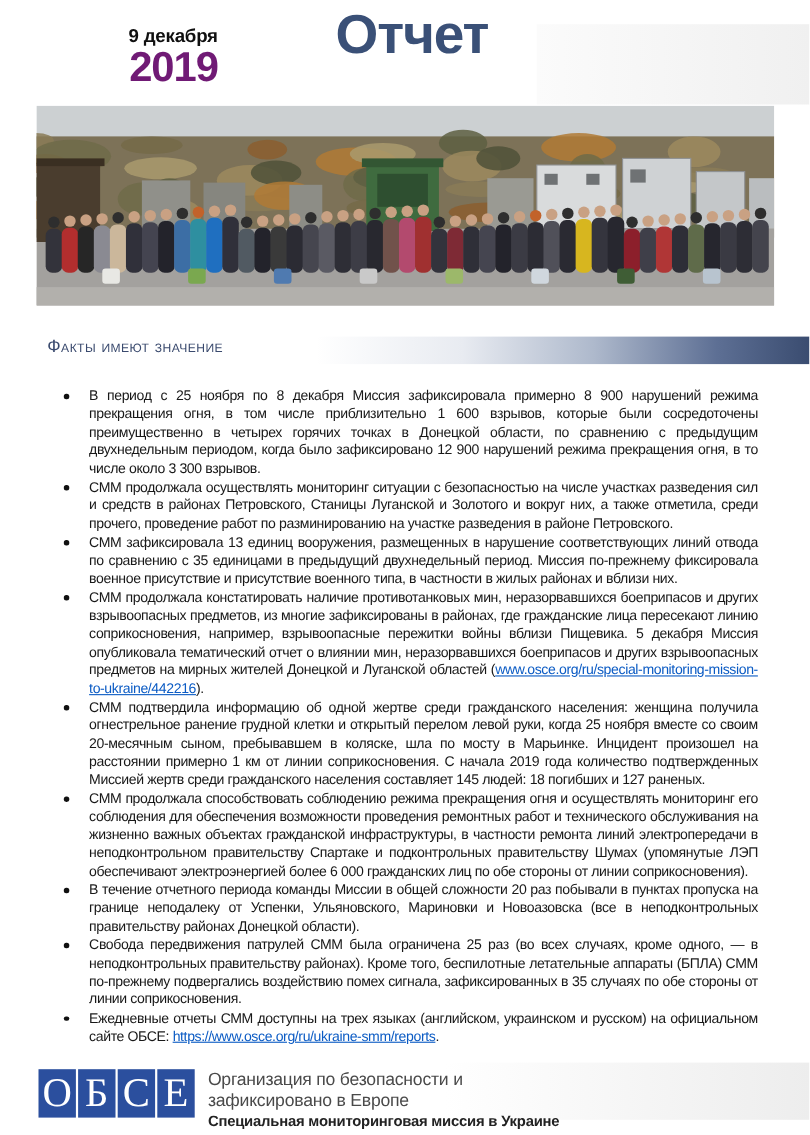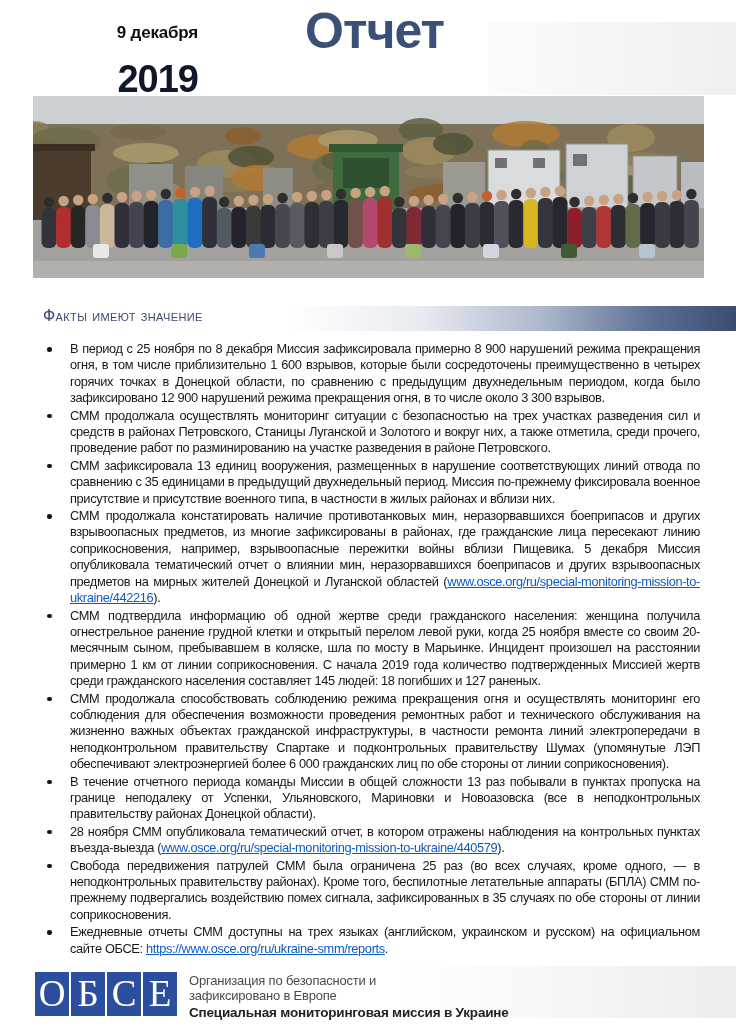--- a/index.html
+++ b/index.html
@@ -5,54 +5,54 @@
   html,body{margin:0;padding:0;background:#ffffff;}
   .page{position:relative;width:736px;height:1032px;background:#ffffff;overflow:hidden;
         font-family:"Liberation Sans",sans-serif;color:#1c1c1c;}
 
   
   .header{position:relative;height:76px;}
   .header-panel{position:absolute;left:488px;right:0;top:22px;height:73px;
                 background:linear-gradient(to right,#fbfbfb,#f0f0f0);}
   .date-block{position:absolute;left:88px;top:24px;width:110px;text-align:right;line-height:1;}
   .date-day{font-size:17px;font-weight:bold;color:#101010;letter-spacing:-0.2px;}
-  .date-year{font-size:38px;font-weight:bold;color:#0f172a;margin-top:19px;letter-spacing:-1px;}
+  .date-year{font-size:38px;font-weight:bold;color:#701a75;margin-top:2px;letter-spacing:-1px;}
   .doc-title{position:absolute;left:305px;top:6px;font-size:50px;font-weight:bold;
              color:#3a5077;line-height:1;letter-spacing:-1px;}
 
   
   .photo-wrap{position:absolute;left:33px;top:96px;width:671px;height:182px;overflow:hidden;}
   .photo-wrap svg{display:block;}
   .caption{position:absolute;left:0;right:0;top:281px;text-align:center;
            font-size:12.8px;color:#6f6f6f;letter-spacing:-0.3px;}
 
   
   .section-bar{position:absolute;left:35px;right:0;top:306px;height:25px;
      background:linear-gradient(90deg,#ffffff 0%,#ffffff 36%,#e8ebf1 55%,#aeb9cc 72%,#5d6f94 88%,#3a4c70 100%);}
   .section-title{position:absolute;left:8px;top:1px;font-size:16px;font-weight:normal;
      color:#3a4a6e;font-variant:small-caps;letter-spacing:0.4px;white-space:nowrap;}
 
   
   .facts{position:absolute;left:68px;top:339px;width:634px;}
-  .facts ul{list-style:none;margin:2px;padding:0;}
+  .facts ul{list-style:none;margin:13px;padding:0;}
   .facts li{position:relative;margin:0 0 1px 0;text-align:justify;
             font-size:12.8px;line-height:16.4px;letter-spacing:-0.35px;color:#181818;}
   .facts li::before{content:"";position:absolute;left:-23px;top:6px;width:4.6px;height:4.6px;
             border-radius:50%;background:#111;}
   .facts a{color:#0b5bc4;text-decoration:underline;overflow-wrap:anywhere;}
 
   
   .footer-band{position:absolute;left:0;right:0;top:966px;height:52px;
      background:linear-gradient(to right,rgba(238,238,238,0) 55%,#ededed 100%);}
   .footer{position:absolute;left:35px;top:972px;display:flex;align-items:flex-start;}
   .logo{display:flex;gap:2px;}
   .logo-tile{width:34px;height:44px;background:#2b4f9e;color:#ffffff;
      font-family:"Liberation Serif",serif;font-size:37px;line-height:44px;text-align:center;}
   .footer-text{margin-left:12px;padding-top:1px;line-height:1.18;}
-  .org-line{font-size:13px;color:#4a4a4a;letter-spacing:-0.2px;}
+  .org-line{font-size:16px;color:#4a4a4a;letter-spacing:-0.2px;}
   .mission-line{font-size:13.5px;font-weight:bold;color:#222;letter-spacing:-0.2px;margin-top:1px;}
 </style>
 </head>
 <body>
 
 <div class="page">
 
   <div class="header">
     <div class="header-panel"></div>
     <div class="date-block">
@@ -320,27 +320,26 @@
     </svg>
   </div>
 
   <div class="section-bar">
     <div class="section-title">Факты имеют значение</div>
   </div>
 
   <div class="facts">
     <ul>
         <li>В период с 25 ноября по 8 декабря Миссия зафиксировала примерно 8 900 нарушений режима прекращения огня, в том числе приблизительно 1 600 взрывов, которые были сосредоточены преимущественно в четырех горячих точках в Донецкой области, по сравнению с предыдущим двухнедельным периодом, когда было зафиксировано 12 900 нарушений режима прекращения огня, в то числе около 3 300 взрывов.</li>
-        <li>СММ продолжала осуществлять мониторинг ситуации с безопасностью на трех участках разведения сил и средств в районах Петровского, Станицы Луганской и Золотого и вокруг них, а также отметила, среди прочего, проведение работ по разминированию на участке разведения в районе Петровского.</li>
+        <li>СММ продолжала осуществлять мониторинг ситуации с безопасностью на числе участках разведения сил и средств в районах Петровского, Станицы Луганской и Золотого и вокруг них, а также отметила, среди прочего, проведение работ по разминированию на участке разведения в районе Петровского.</li>
         <li>СММ зафиксировала 13 единиц вооружения, размещенных в нарушение соответствующих линий отвода по сравнению с 35 единицами в предыдущий двухнедельный период. Миссия по-прежнему фиксировала военное присутствие и присутствие военного типа, в частности в жилых районах и вблизи них.</li>
         <li>СММ продолжала констатировать наличие противотанковых мин, неразорвавшихся боеприпасов и других взрывоопасных предметов, из многие зафиксированы в районах, где гражданские лица пересекают линию соприкосновения, например, взрывоопасные пережитки войны вблизи Пищевика. 5 декабря Миссия опубликовала тематический отчет о влиянии мин, неразорвавшихся боеприпасов и других взрывоопасных предметов на мирных жителей Донецкой и Луганской областей (<a href="#">www.osce.org/ru/special-monitoring-mission-to-ukraine/442216</a>).</li>
         <li>СММ подтвердила информацию об одной жертве среди гражданского населения: женщина получила огнестрельное ранение грудной клетки и открытый перелом левой руки, когда 25 ноября вместе со своим 20-месячным сыном, пребывавшем в коляске, шла по мосту в Марьинке. Инцидент произошел на расстоянии примерно 1 км от линии соприкосновения. С начала 2019 года количество подтвержденных Миссией жертв среди гражданского населения составляет 145 людей: 18 погибших и 127 раненых.</li>
         <li>СММ продолжала способствовать соблюдению режима прекращения огня и осуществлять мониторинг его соблюдения для обеспечения возможности проведения ремонтных работ и технического обслуживания на жизненно важных объектах гражданской инфраструктуры, в частности ремонта линий электропередачи в неподконтрольном правительству Спартаке и подконтрольных правительству Шумах (упомянутые ЛЭП обеспечивают электроэнергией более 6 000 гражданских лиц по обе стороны от линии соприкосновения).</li>
-        <li>В течение отчетного периода команды Миссии в общей сложности 13 раз побывали в пунктах пропуска на границе неподалеку от Успенки, Ульяновского, Мариновки и Новоазовска (все в неподконтрольных правительству районах Донецкой области).</li>
-        <li>28 ноября СММ опубликовала тематический отчет, в котором отражены наблюдения на контрольных пунктах въезда-выезда (<a href="#">www.osce.org/ru/special-monitoring-mission-to-ukraine/440579</a>).</li>
+        <li>В течение отчетного периода команды Миссии в общей сложности 20 раз побывали в пунктах пропуска на границе неподалеку от Успенки, Ульяновского, Мариновки и Новоазовска (все в неподконтрольных правительству районах Донецкой области).</li>
         <li>Свобода передвижения патрулей СММ была ограничена 25 раз (во всех случаях, кроме одного, — в неподконтрольных правительству районах). Кроме того, беспилотные летательные аппараты (БПЛА) СММ по-прежнему подвергались воздействию помех сигнала, зафиксированных в 35 случаях по обе стороны от линии соприкосновения.</li>
         <li>Ежедневные отчеты СММ доступны на трех языках (английском, украинском и русском) на официальном сайте ОБСЕ: <a href="#">https://www.osce.org/ru/ukraine-smm/reports</a>.</li>
       </ul>
   </div>
 
   <div class="footer-band"></div>
   <div class="footer">
     <div class="logo">
         <div class="logo-tile">О</div>
         <div class="logo-tile">Б</div>

